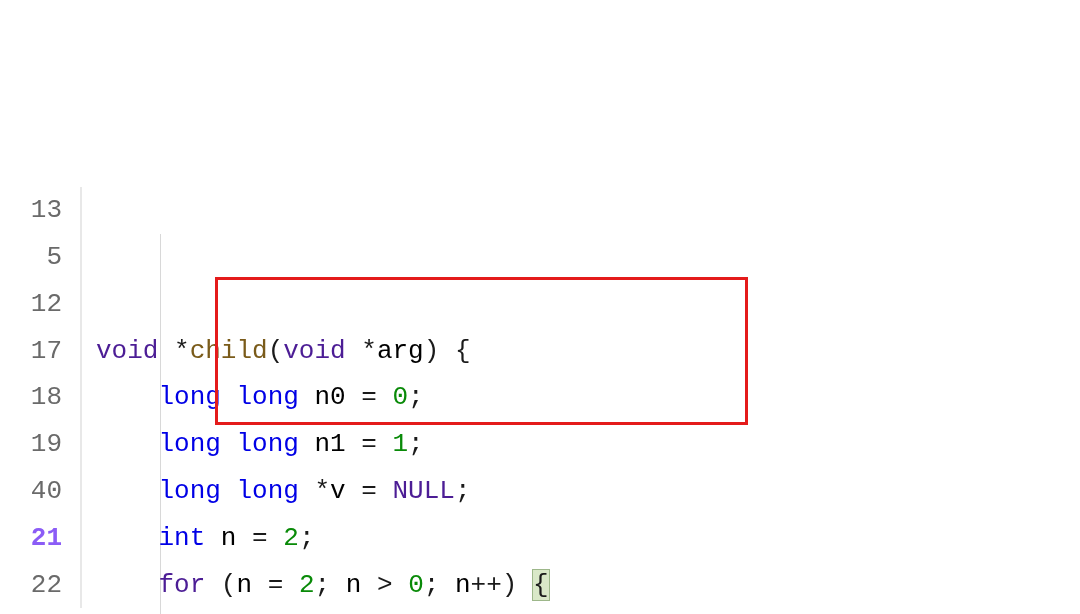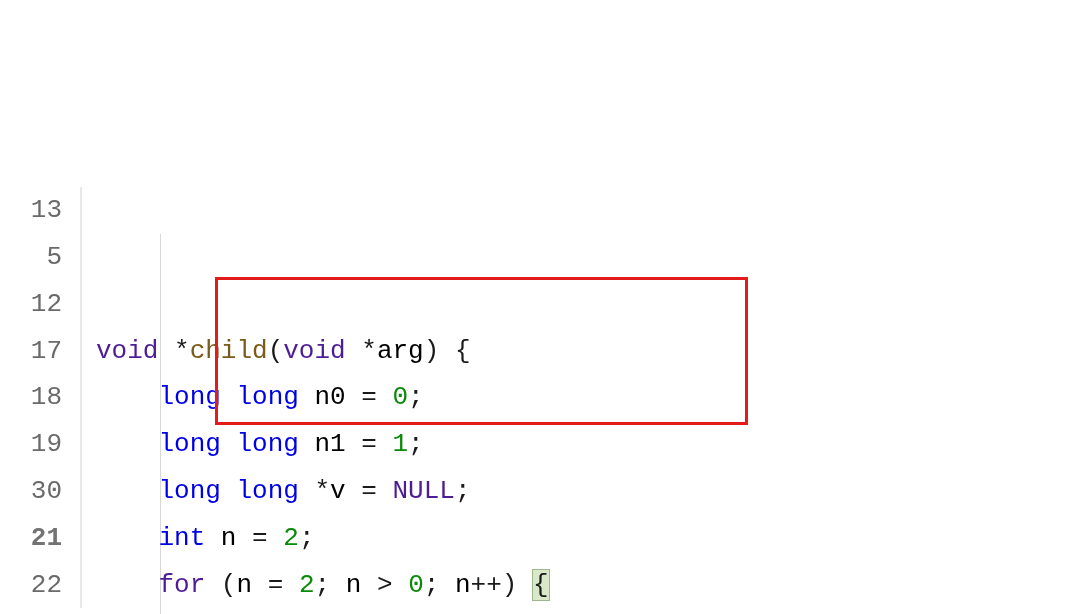--- a/index.html
+++ b/index.html
@@ -21,21 +21,21 @@
   .gutter {
     width: 82px;
     padding-right: 18px;
     text-align: right;
     color: #6a6a6a;
     user-select: none;
     border-right: 2px solid #e8e8e8;
     flex-shrink: 0;
   }
   .gutter .ln { display: block; height: 46.8px; }
-  .gutter .ln.active { color: #737373; font-weight: 600; }
+  .gutter .ln.active { color: #8b5cf6; font-weight: 600; }
   .code {
     padding-left: 14px;
     position: relative;
   }
   .code-line { display: block; height: 46.8px; position: relative; }
   .guide {
     position: absolute;
     left: 88px;
     top: 46.8px;
     bottom: 90px;
@@ -55,21 +55,21 @@
     pointer-events: none;
     z-index: 5;
   }
 </style>
 </head>
 <body>
 
 
 
 <div class="editor">
-  <div class="gutter"><span class="ln">13</span><span class="ln">5</span><span class="ln">12</span><span class="ln">17</span><span class="ln">18</span><span class="ln">19</span><span class="ln">30</span><span class="ln active">21</span><span class="ln">22</span></div>
+  <div class="gutter"><span class="ln">13</span><span class="ln">5</span><span class="ln">12</span><span class="ln">17</span><span class="ln">18</span><span class="ln">19</span><span class="ln">40</span><span class="ln active">21</span><span class="ln">22</span></div>
   <div class="code">
     <div class="guide" style="left: 78.4375px; top: 46.8px; height: 514.8px;"></div>
   <span class="code-line"><span class="kw">void</span><span class="op"> *</span><span class="fn">child</span><span class="punct">(</span><span class="kw">void</span><span class="op"> *</span><span class="id">arg</span><span class="punct">) </span><span class="punct">{</span></span><span class="code-line">    <span class="type">long long</span><span class="id"> n0</span><span class="op"> = </span><span class="num">0</span><span class="punct">;</span></span><span class="code-line">    <span class="type">long long</span><span class="id"> n1</span><span class="op"> = </span><span class="num">1</span><span class="punct">;</span></span><span class="code-line">    <span class="type">long long</span><span class="op"> *</span><span class="id">v</span><span class="op"> = </span><span class="kw">NULL</span><span class="punct">;</span></span><span class="code-line">    <span class="type">int</span><span class="id"> n</span><span class="op"> = </span><span class="num">2</span><span class="punct">;</span></span><span class="code-line">    <span class="kw">for</span><span class="punct"> (</span><span class="id">n</span><span class="op"> = </span><span class="num">2</span><span class="punct">; </span><span class="id">n</span><span class="op"> &gt; </span><span class="num">0</span><span class="punct">; </span><span class="id">n</span><span class="op">++</span><span class="punct">) </span><span class="punct brace-match">{</span></span><span class="code-line">        </span></div>
 </div>
 
 <div class="redbox" style="left: 214.875px; top: 276.8px; width: 533.125px; height: 148.4px;"></div>
 
 
 
 

